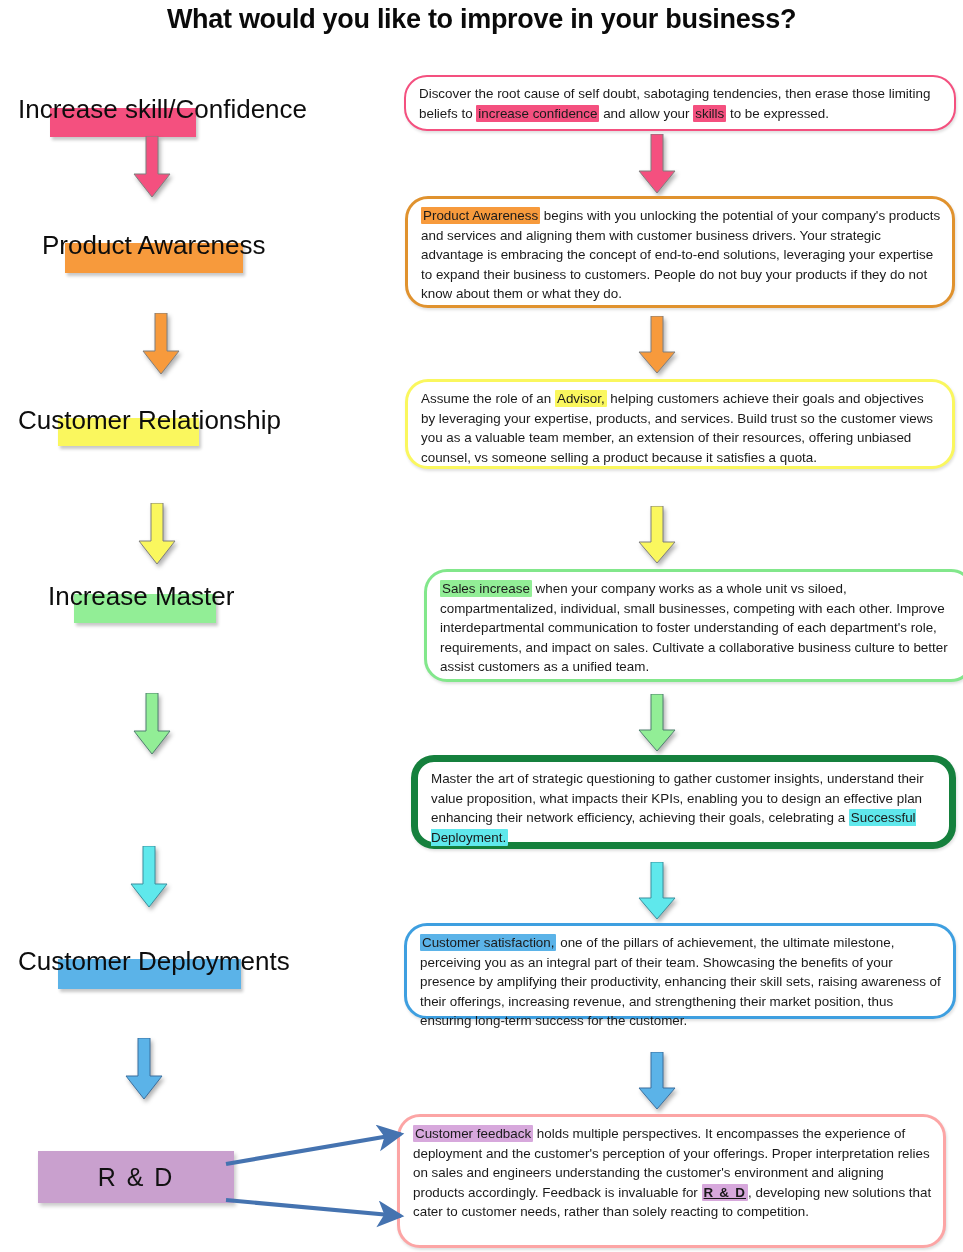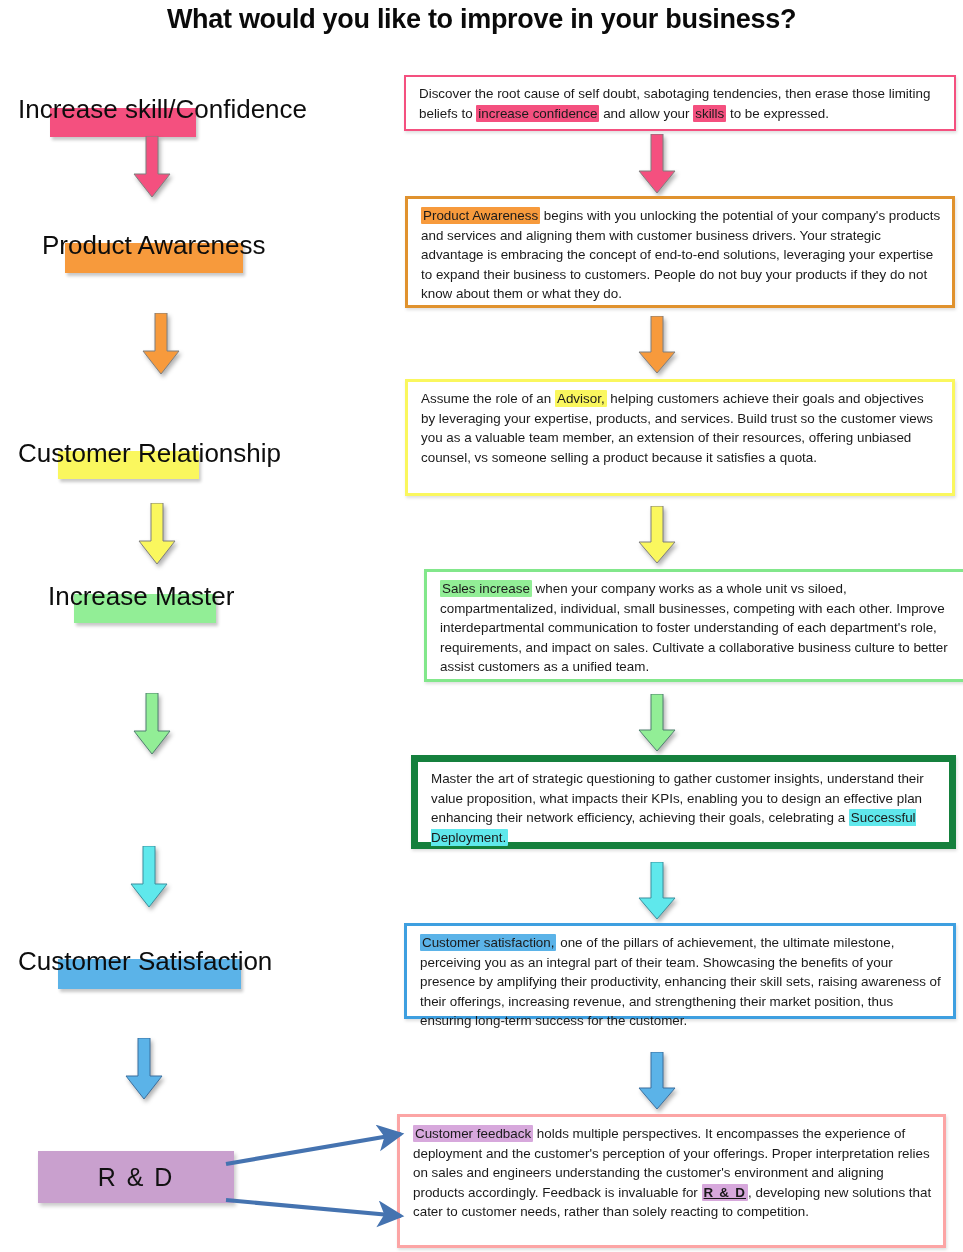--- a/index.html
+++ b/index.html
@@ -62,20 +62,21 @@
   
   .desc-box {
     position: absolute;
     background: #ffffff;
     box-sizing: border-box;
     padding: 7px 11px 6px 13px;
     font-size: 13.4px;
     line-height: 19.5px;
     color: #1a1a1a;
     box-shadow: 1px 2px 3px rgba(0,0,0,0.13);
+    border-radius: 23px;
   }
   .desc-box .mark {
     padding: 1px 2px 1px 2px;
     border-radius: 1px;
   }
   .desc-box .mark.ul {
     text-decoration: underline;
     font-weight: bold;
     letter-spacing: 1.2px;
   }
@@ -116,34 +117,34 @@
   <div class="stage-label" style="left:18px; top:96px;">
     <span class="hl" style="left:32px; top:12px; width:146px; height:29px; background:#F4507F;"></span>
     <span class="txt">Increase skill/Confidence</span>
   </div>
 
   <div class="stage-label" style="left:42px; top:232px;">
     <span class="hl" style="left:23px; top:11px; width:178px; height:30px; background:#F79A3C;"></span>
     <span class="txt">Product Awareness</span>
   </div>
 
-  <div class="stage-label" style="left:18px; top:440px;">
+  <div class="stage-label" style="left:18px; top:407px;">
     <span class="hl" style="left:40px; top:11px; width:141px; height:28px; background:#FAF75E;"></span>
     <span class="txt">Customer Relationship</span>
   </div>
 
   <div class="stage-label" style="left:48px; top:583px;">
     <span class="hl" style="left:26px; top:11px; width:142px; height:29px; background:#92EE96;"></span>
     <span class="txt">Increase Master</span>
   </div>
 
 
   <div class="stage-label" style="left:18px; top:948px;">
     <span class="hl" style="left:40px; top:11px; width:183px; height:30px; background:#5BB3E8;"></span>
-    <span class="txt">Customer Satisfaction</span>
+    <span class="txt">Customer Deployments</span>
   </div>
 
   <div class="v-arrow" style="left:133px; top:136px;">
     <svg width="38" height="62" viewBox="0 0 38 62">
       <path d="M13 0 L25 0 L25 38 L37 38 L19 61 L1 38 L13 38 Z" fill="#F4507F" stroke="#7f7f7f" stroke-width="1"></path>
     </svg>
   </div>
 
   <div class="v-arrow" style="left:142px; top:313px;">
     <svg width="38" height="62" viewBox="0 0 38 62">
@@ -212,21 +213,21 @@
   </div>
 
   <div class="desc-box" style="left:404px; top:75px; width:552px; height:56px; border:2px solid #F4507F;">
     <span>Discover the root cause of self doubt, sabotaging tendencies, then erase those limiting beliefs to <span class="mark" style="background: rgb(244, 80, 127);">increase confidence</span> and allow your <span class="mark" style="background: rgb(244, 80, 127);">skills</span> to be expressed.</span>
   </div>
 
   <div class="desc-box" style="left:405px; top:196px; width:550px; height:112px; border:3px solid #E0922E;">
     <span><span class="mark" style="background: rgb(247, 154, 60);">Product Awareness</span> begins with you unlocking the potential of your company's products and services and aligning them with customer business drivers.  Your strategic advantage is embracing the concept of end-to-end solutions, leveraging your expertise to expand their business to customers. People do not buy your products if they do not know about them or what they do.</span>
   </div>
 
-  <div class="desc-box" style="left:405px; top:379px; width:550px; height:117px; border:3px solid #FAF75E;">
+  <div class="desc-box" style="left:405px; top:379px; width:550px; height:90px; border:3px solid #FAF75E;">
     <span>Assume the role of an <span class="mark" style="background: rgb(250, 247, 94);">Advisor,</span> helping customers achieve their goals and objectives by leveraging your expertise, products, and services. Build trust so the customer views you as a valuable team member, an extension of their resources, offering unbiased counsel, vs someone selling a product because it satisfies a quota.</span>
   </div>
 
   <div class="desc-box" style="left:424px; top:569px; width:550px; height:113px; border:3px solid #82E78B;">
     <span><span class="mark" style="background: rgb(146, 238, 150);">Sales increase</span> when your company works as a whole unit vs siloed, compartmentalized, individual, small businesses, competing with each other. Improve interdepartmental communication to foster understanding of each department's role, requirements, and impact on sales. Cultivate a collaborative business culture to better assist customers as a unified team.</span>
   </div>
 
   <div class="desc-box" style="left:411px; top:755px; width:545px; height:94px; border:7px solid #15803d;">
     <span>Master the art of strategic questioning to gather customer insights, understand their value proposition, what impacts their KPIs, enabling you to design an effective plan enhancing their network efficiency, achieving their goals, celebrating a <span class="mark" style="background: rgb(95, 232, 236);">Successful Deployment.</span></span>
   </div>

